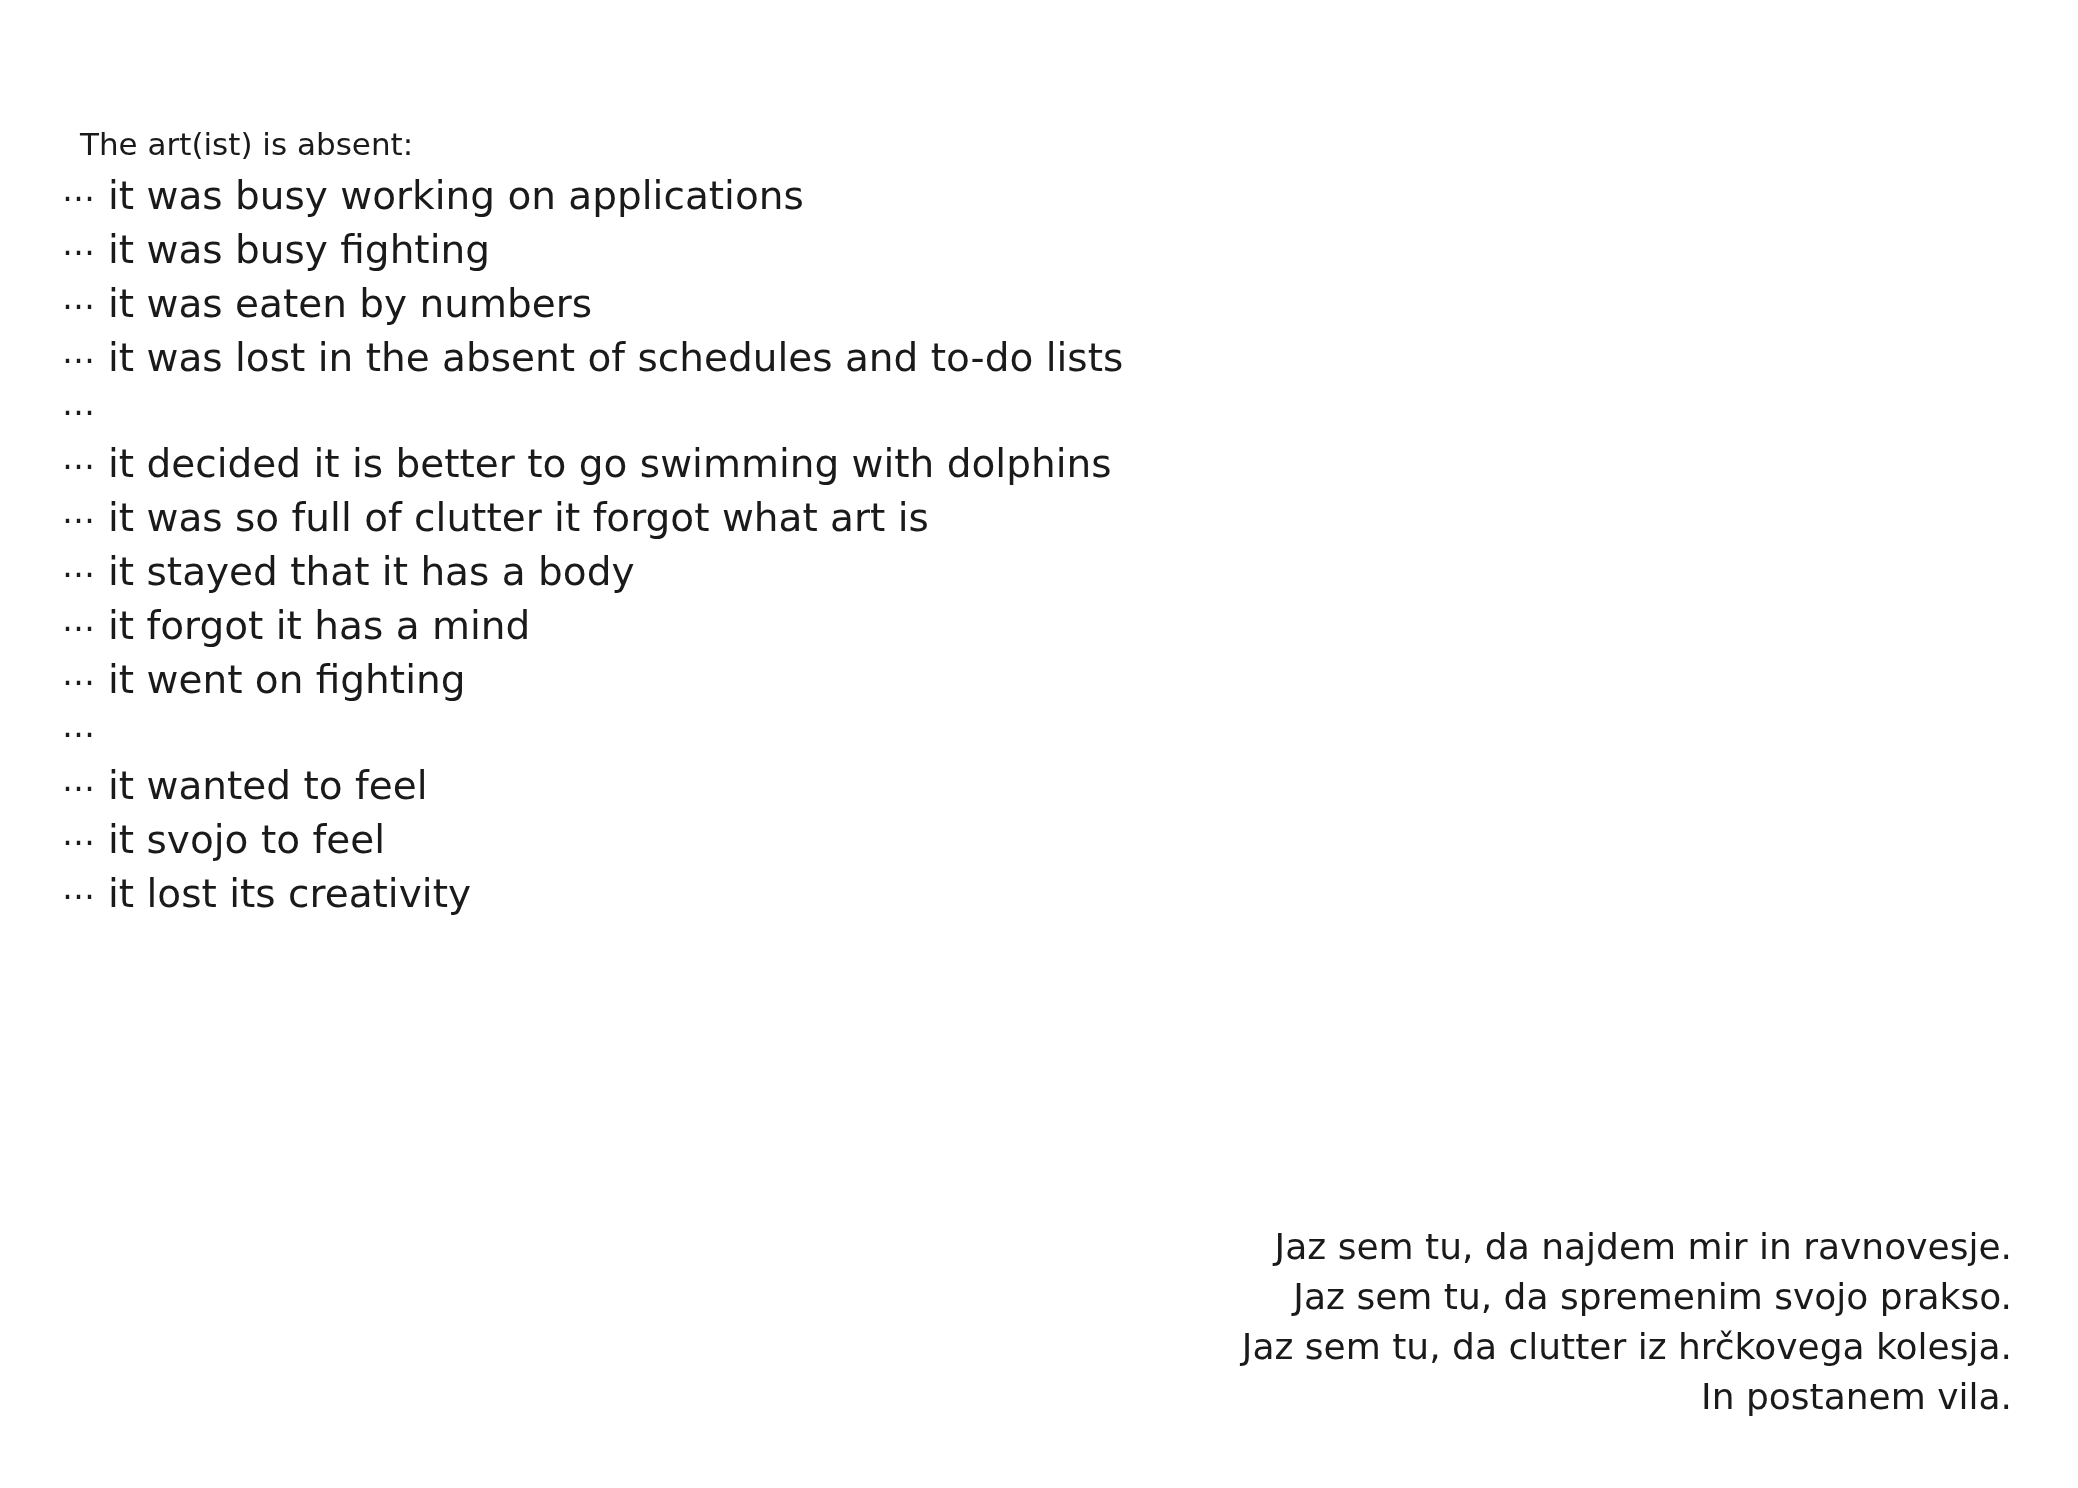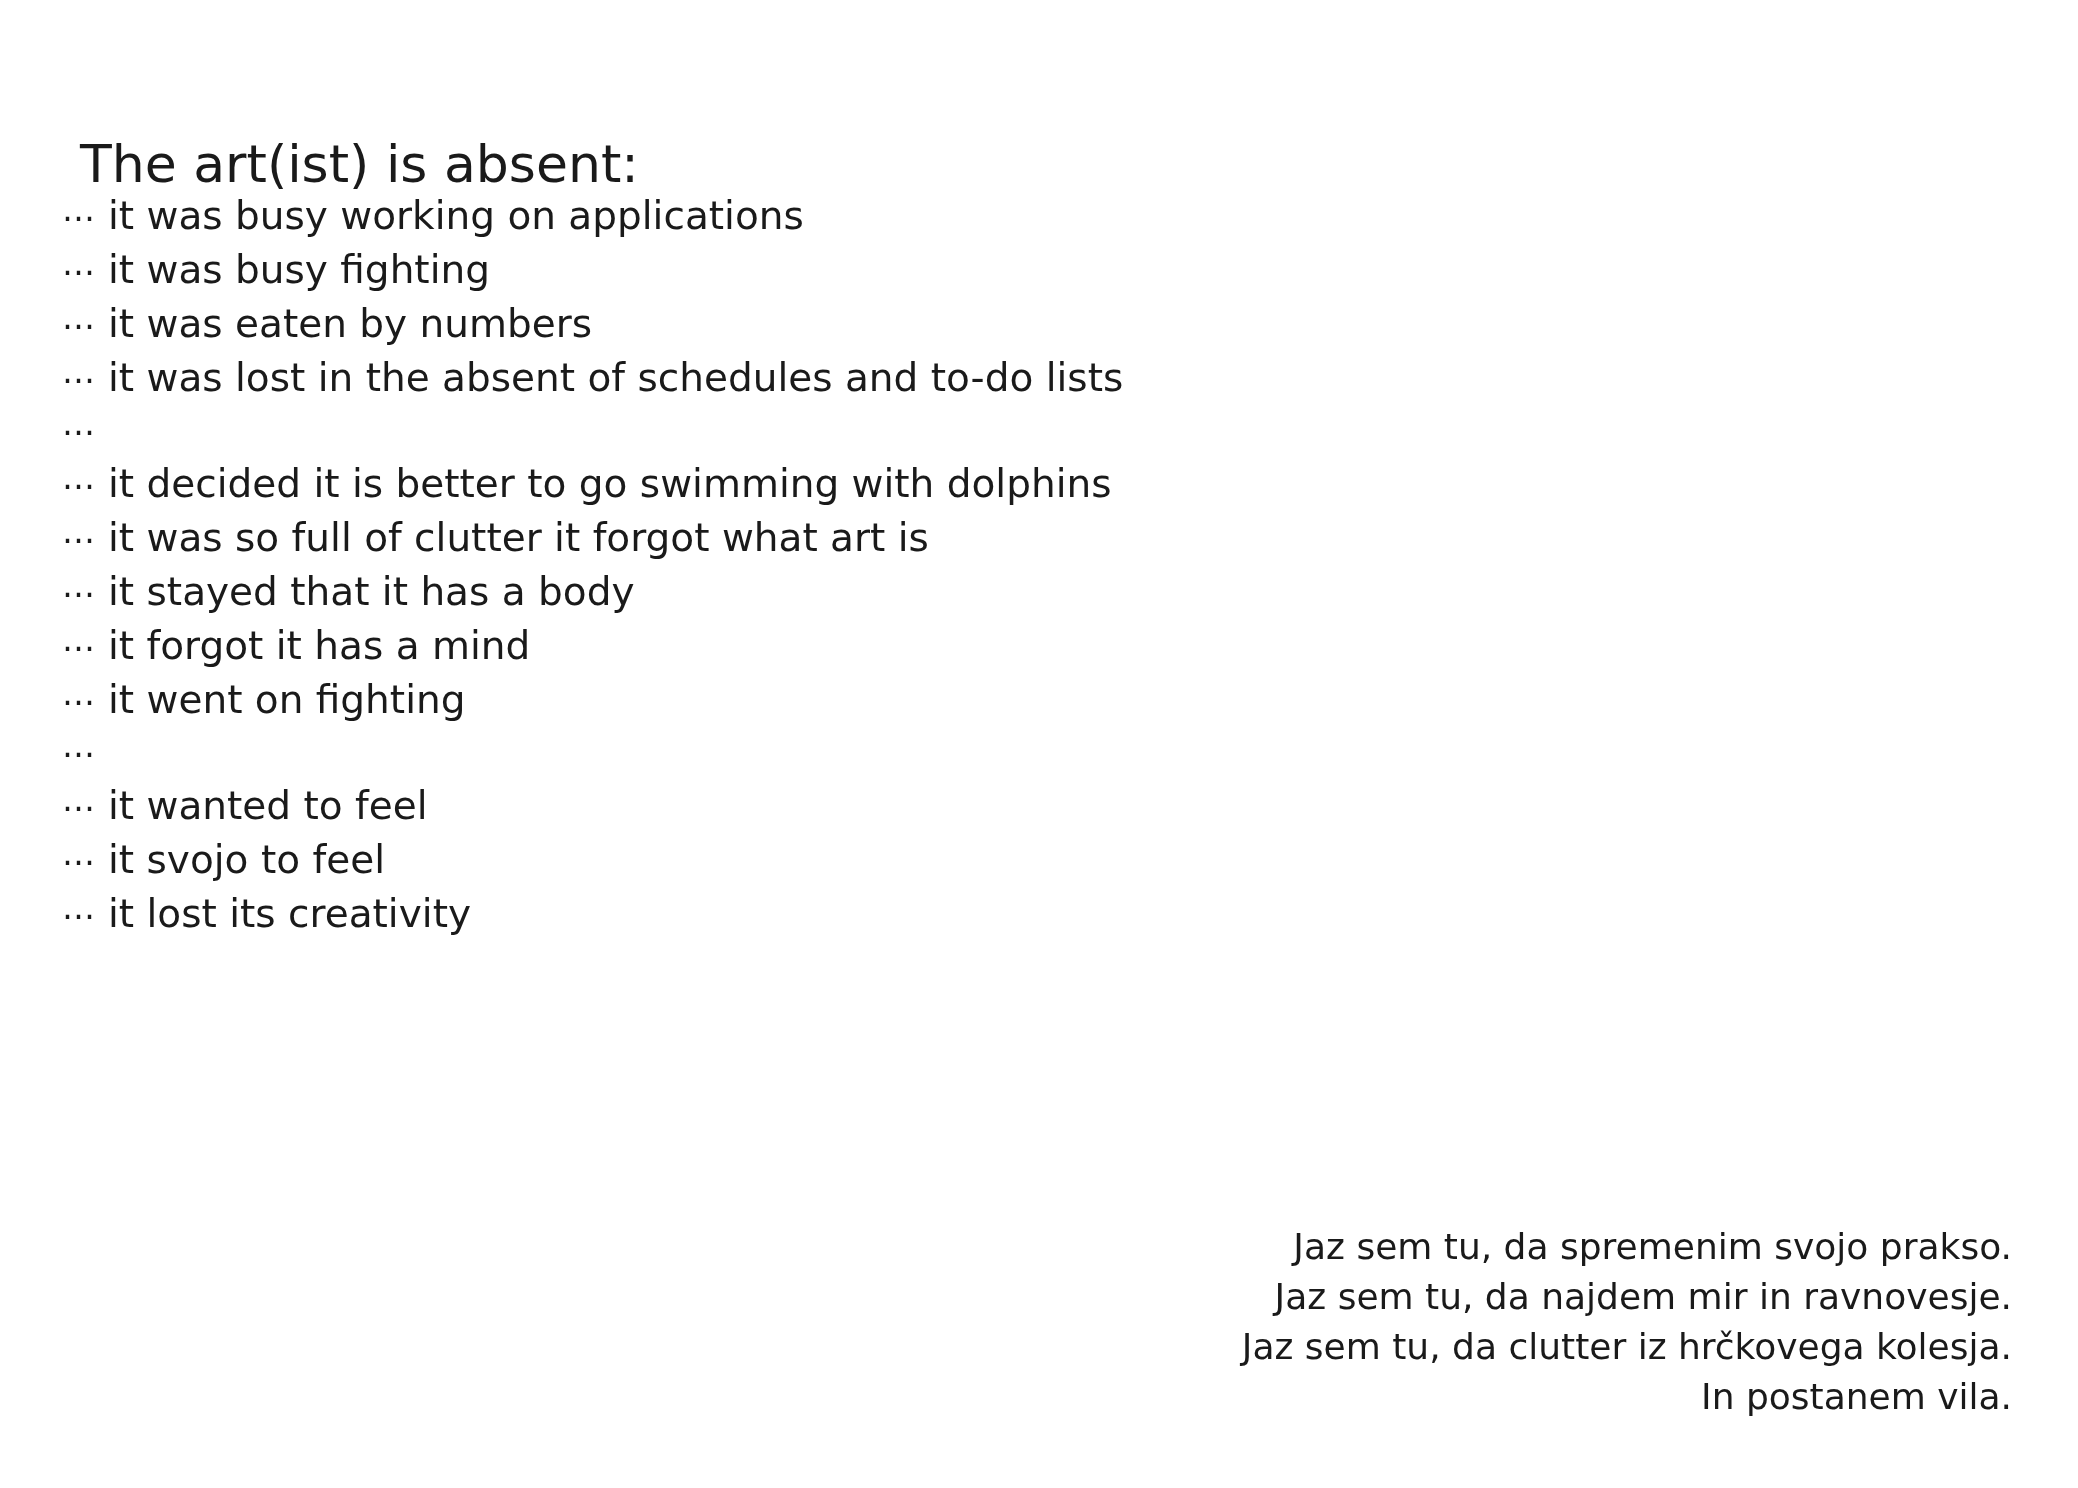--- a/index.html
+++ b/index.html
@@ -19,25 +19,24 @@
     position: absolute;
     inset: 0;
   }
   .left-block {
     position: absolute;
     left: 62px;
     top: 118px;
     width: 1200px;
   }
   .heading {
-    font-size: 52px;
+    font-size: 31px;
     line-height: 52px;
     padding-left: 18px;
     white-space: pre;
-    margin-top: 20px;
   }
   .list {
     list-style: none;
     margin: 0;
     padding: 0;
   }
   .list li {
     font-size: 39px;
     line-height: 52px;
     display: flex;
@@ -127,19 +126,19 @@
         <span class="item-text">it svojo to feel</span>
       </li>
       <li>
         <span class="bullet">⋯</span>
         <span class="item-text">it lost its creativity</span>
       </li>
     </ul>
   </div>
 
   <div class="right-block">
+    <div class="line">Jaz sem tu, da najdem mir in ravnovesje.</div>
     <div class="line">Jaz sem tu, da spremenim svojo prakso.</div>
-    <div class="line">Jaz sem tu, da najdem mir in ravnovesje.</div>
     <div class="line">Jaz sem tu, da clutter iz hrčkovega kolesja.</div>
     <div class="line">In postanem vila.</div>
   </div>
 
 </div>
 
 </body></html>

